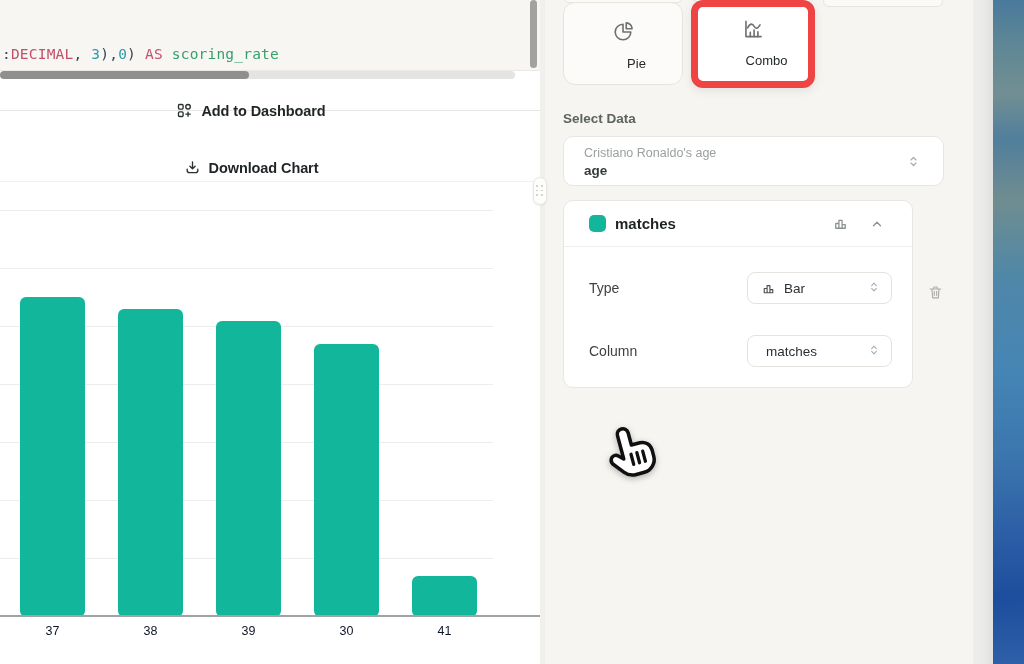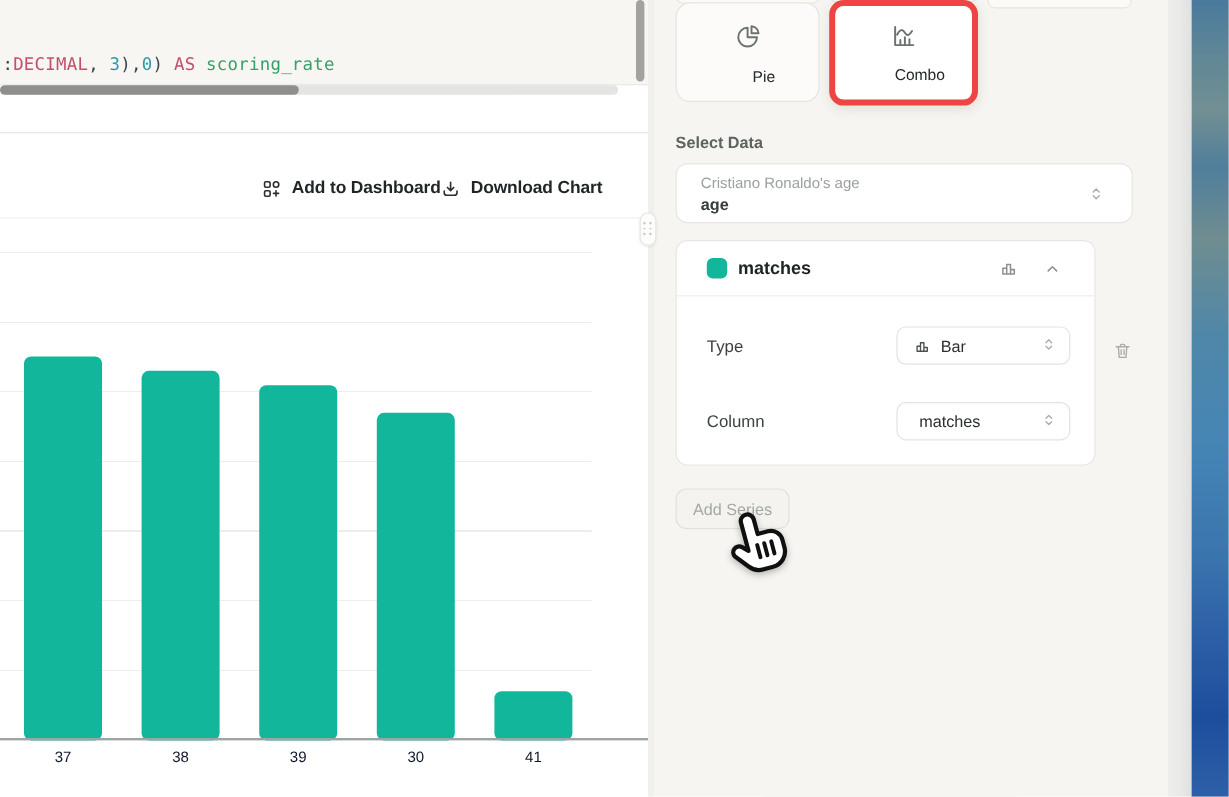--- a/index.html
+++ b/index.html
@@ -10,21 +10,21 @@
   
   .editor { position:absolute; left:0; top:0; width:540px; height:71px; background:#f7f6f3; border-bottom:1px solid #ebe9e6; }
   .code-line { position:absolute; left:2px; top:46px; font-family:"DejaVu Sans Mono", monospace; font-size:14.5px; white-space:pre; letter-spacing:0.2px; }
   .vscroll { position:absolute; left:530px; top:0; width:7px; height:68px; background:#a2a2a0; border-radius:4px; }
   .hscroll-track { position:absolute; left:3px; top:71px; width:512px; height:8px; background:#e4e4e2; border-radius:4px; }
   .hscroll-thumb { position:absolute; left:0; top:71px; width:249px; height:8px; background:#8f8f8d; border-radius:4px; }
 
   
   .divider-a { position:absolute; left:0; top:110px; width:540px; height:1px; background:#e7e7e5; }
   .divider-b { position:absolute; left:0; top:181px; width:540px; height:1px; background:#f0f0ee; }
-  .chart-toolbar { position:absolute; left:0; top:138px; width:528px; height:38px; display:flex; justify-content:flex-end; align-items:center; padding-right:26px; }
+  .chart-toolbar { position:absolute; left:0; top:138px; width:528px; height:38px; display:flex; justify-content:flex-end; align-items:center; gap:40px; padding-right:26px;flex-direction:column; }
   .tb-btn { display:flex; align-items:center; gap:8px; background:none; border:none; cursor:pointer; font-family:"Liberation Sans",sans-serif; font-size:14.5px; font-weight:600; color:#1f2426; letter-spacing:-0.1px; }
   .tb-btn svg { display:block; }
 
   .plot-grid { position:absolute; left:0; top:182px; width:493px; height:434px;
     background:repeating-linear-gradient(to top, transparent 0 57px, #ededea 57px 58px); }
   .bars-layer { position:absolute; left:0; top:181px; width:540px; height:436px; }
   .bar { position:absolute; bottom:0; width:65px; border-radius:6px; }
   .axis-line { position:absolute; left:0; top:615px; width:540px; height:2px; background:#9ea4a2; }
   .xlabels { position:absolute; left:0; top:624px; width:540px; height:18px; }
   .xlabel { position:absolute; width:65px; text-align:center; font-size:12.5px; color:#0f172a; }
@@ -35,21 +35,21 @@
     display:flex; align-items:center; justify-content:center; z-index:5; cursor:col-resize; }
   .drag-dots { display:grid; grid-template-columns:3px 3px; grid-auto-rows:3px; gap:1.5px; }
   .drag-dots i { width:1.8px; height:1.8px; border-radius:50%; background:#c8c6c2; }
 
   
   .panel { position:absolute; left:545px; top:0; width:428px; height:664px; background:#f7f5f1; }
   .sliver { position:absolute; background:#fbfaf7; border:1px solid #e8e5e0; border-radius:10px; }
   .type-card { position:absolute; border-radius:12px; display:flex; flex-direction:column; align-items:center; justify-content:flex-end; padding-bottom:13px; gap:7px; cursor:pointer; }
   .type-card .label { font-size:13px; color:#24292b;padding-left:27px; }
   .type-card.plain { left:18px; top:2px; width:120px; height:83px; background:#fcfbf9; border:1px solid #e7e4df; }
-  .type-card.selected { left:146px; top:0px; width:124px; height:88px; background:#ffffff; border:5px solid #ef4444; box-shadow:0 3px 10px rgba(60,55,40,.10); }
+  .type-card.selected { left:146px; top:0px; width:124px; height:88px; background:#ffffff; border:7px solid #ef4444; box-shadow:0 3px 10px rgba(60,55,40,.10); }
 
   .section-label { position:absolute; left:18px; top:111px; font-size:13.5px; font-weight:700; color:#5c6360; }
 
   .data-select { position:absolute; left:18px; top:136px; width:381px; height:50px; background:#fff; border:1px solid #e9e6e1; border-radius:10px; cursor:pointer; }
   .data-select .t1 { position:absolute; left:20px; top:9px; font-size:12.5px; color:#9ba19d; }
   .data-select .t2 { position:absolute; left:20px; top:26px; font-size:13.5px; font-weight:700; color:#363c3a; }
   .data-select .updown { position:absolute; right:22px; top:17px; color:#a9aeab; }
 
   .series-card { position:absolute; left:18px; top:200px; width:350px; height:188px; background:#fff; border:1px solid #e9e6e1; border-radius:10px; }
   .series-head { position:absolute; left:0; top:0; width:100%; height:46px; border-bottom:1px solid #f0eeec; }
@@ -224,21 +224,20 @@
         </span>
       </div>
     </div>
 
     <button class="trash-btn">
       <svg width="17" height="17" viewBox="0 0 24 24" fill="none" stroke="currentColor" stroke-width="1.6" stroke-linecap="round" stroke-linejoin="round">
         <path d="M4.5 7 h15 M9.5 7 V5.4 a1.2 1.2 0 0 1 1.2-1.2 h2.6 a1.2 1.2 0 0 1 1.2 1.2 V7 M7 7 l1 12.5 h8 L17 7 M10.3 10.5 v5.5 M13.7 10.5 v5.5"></path>
       </svg>
     </button>
 
-    <button class="add-series">Add Series</button>
   </div>
 
   <div class="cursor-hand">
     <svg width="66" height="70" viewBox="0 0 60 62">
       <g transform="rotate(-15 30 30)">
         <path d="M26 8 v22 l-4 -4 a4.5 4.5 0 0 0 -7 5.5 l8 10 a13 13 0 0 0 10.5 5 h7.5 a12 12 0 0 0 12 -12 v-6 a9 9 0 0 0 -9 -9 h-8 v-11.5 a5 5 0 0 0 -10 0 z" fill="#ffffff" stroke="#101010" stroke-width="3.2" stroke-linejoin="round"></path>
         <path d="M33.5 27.5 v9.5 M39 27.5 v9.5 M44.5 27.5 v9.5" fill="none" stroke="#101010" stroke-width="3" stroke-linecap="round"></path>
       </g>
     </svg>
   </div>

